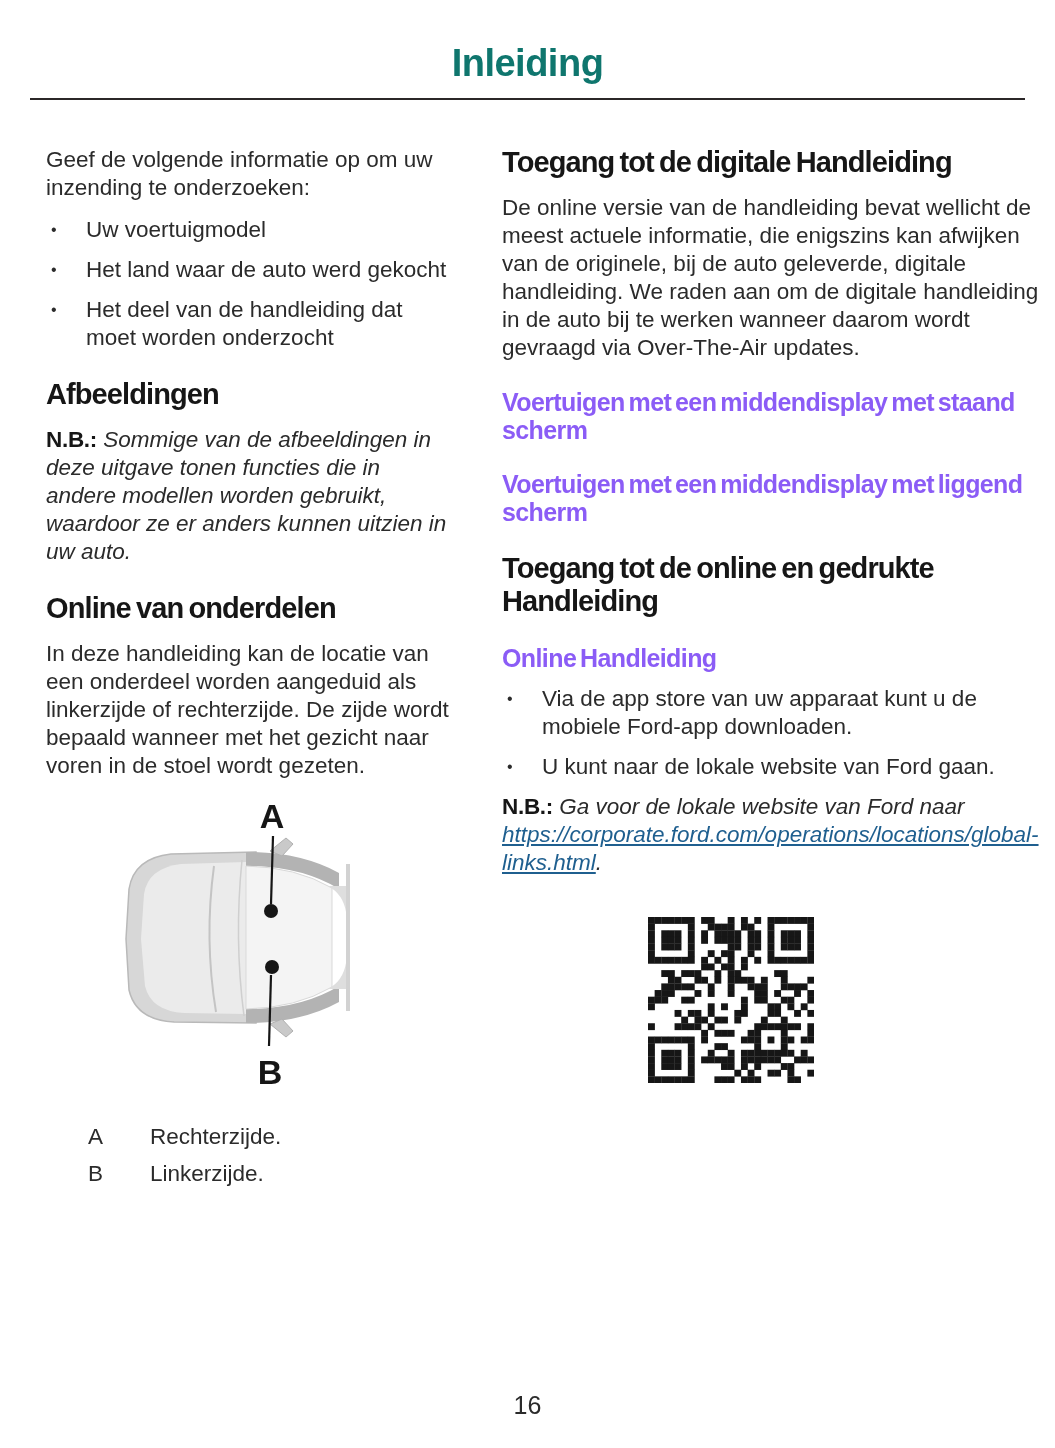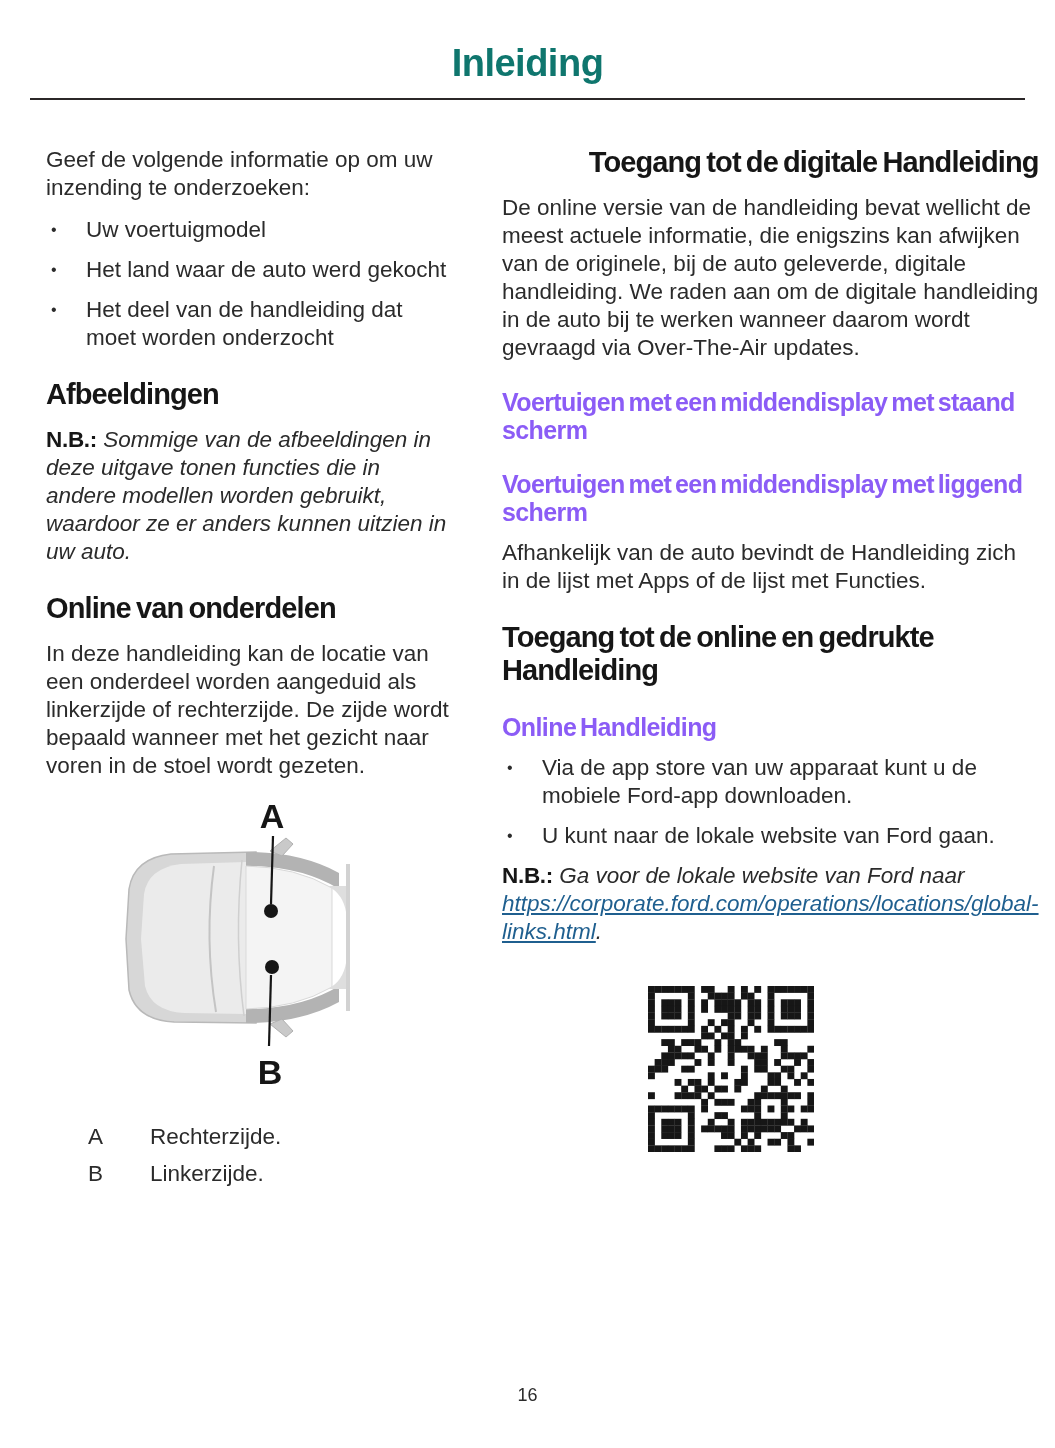--- a/index.html
+++ b/index.html
@@ -39,21 +39,21 @@
   p.body { margin: 0 0 14px; }
   h2.section-heading {
     font-size: 29px;
     line-height: 33px;
     font-weight: 800;
     letter-spacing: -0.9px;
     word-spacing: -2px;
     color: #161616;
     margin: 26px 0 15px;
   }
-  h2.first { margin-top: 0; text-align: right; }
+  h2.first { margin-top: 0; }
   h3.sub-heading {
     font-size: 25px;
     line-height: 28px;
     font-weight: 800;
     letter-spacing: -0.6px;
     word-spacing: -2.5px;
     color: #8b5cf6;
     margin: 26px 0 13px;
   }
   .bullet-list { margin: 4px 0 12px; }
@@ -76,23 +76,23 @@
   }
   .note a.doc-link { color: #1f5f8f; text-decoration: underline; }
   .car-figure { margin: 14px 0 0 50px; width: 360px; }
   .legend { margin: 20px 0 0 42px; }
   .legend-row { display: flex; line-height: 37px; color: #2b2b2b; }
   .legend-key { width: 62px; flex: none; }
   .qr-wrap { margin: 40px 0 0 146px; width: 166px; height: 166px; }
   .page-number {
     position: absolute;
     left: 0; right: 0;
-    bottom: 42px;
+    bottom: 28px;
     text-align: center;
-    font-size: 18px;
+    font-size: 25px;
     color: #2b2b2b;
   }
 </style>
 </head>
 <body>
 
 <header>
   <h1 class="page-title">Inleiding</h1>
   <hr class="title-rule">
 </header>
@@ -165,21 +165,20 @@
     </div>
   </div>
 
   <div class="col-right">
     <h2 class="section-heading first">Toegang tot de digitale Handleiding</h2>
     <p class="body">De online versie van de handleiding bevat wellicht de meest actuele informatie, die enigszins kan afwijken van de originele, bij de auto geleverde, digitale handleiding. We raden aan om de digitale handleiding in de auto bij te werken wanneer daarom wordt gevraagd via Over-The-Air updates.</p>
 
     <h3 class="sub-heading">Voertuigen met een middendisplay met staand scherm</h3>
 
     <h3 class="sub-heading">Voertuigen met een middendisplay met liggend scherm</h3>
-    <p class="body">Afhankelijk van de auto bevindt de Handleiding zich in de lijst met Apps of de lijst met Functies.</p>
 
     <h2 class="section-heading">Toegang tot de online en gedrukte Handleiding</h2>
     <h3 class="sub-heading">Online Handleiding</h3>
 
     <div class="bullet-list">
       <div class="bullet-item">
         <span class="bullet-marker">•</span>
         <span class="bullet-text">Via de app store van uw apparaat kunt u de mobiele Ford-app downloaden.</span>
       </div>
       <div class="bullet-item">

